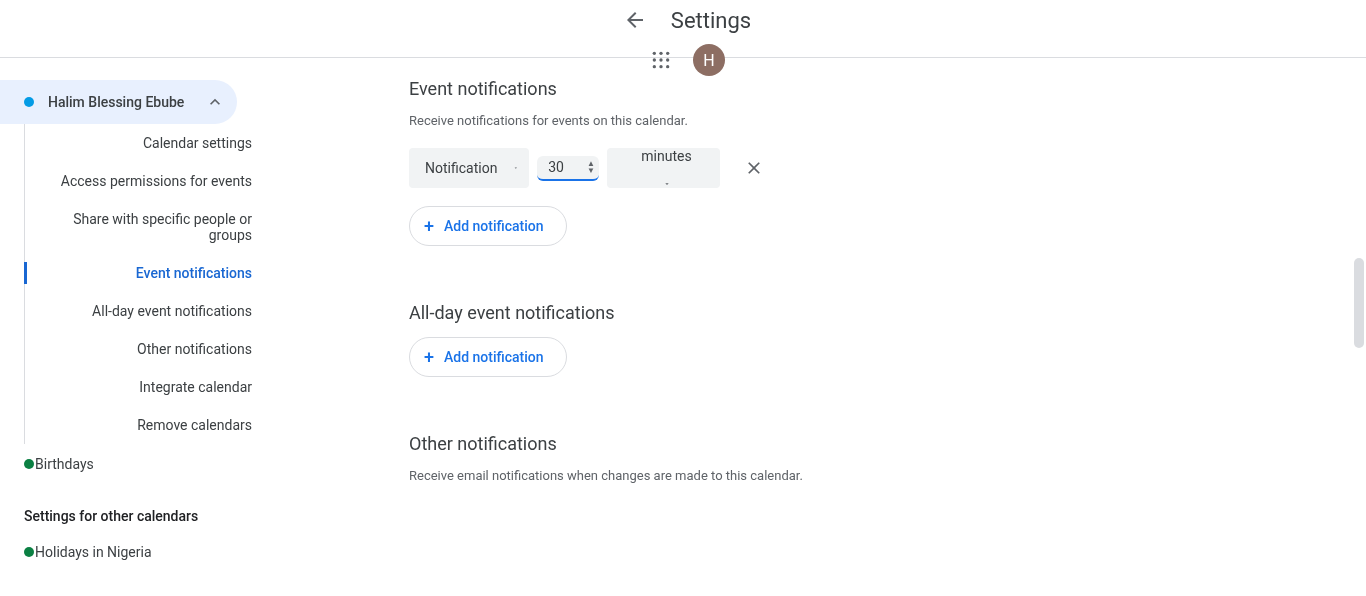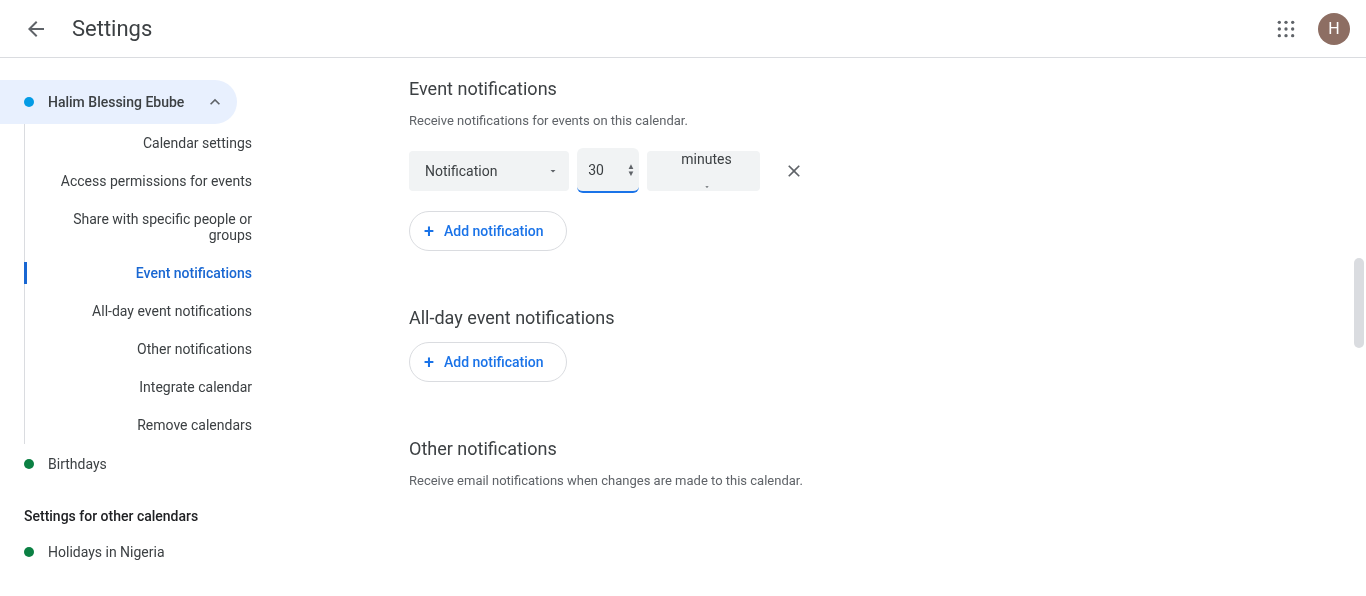--- a/index.html
+++ b/index.html
@@ -16,20 +16,21 @@
       overflow: hidden;
       position: relative;
     }
     .header {
       display: flex;
       align-items: center;
       justify-content: space-between;
       height: 58px;
       padding: 0 16px;
       border-bottom: 1px solid #dadce0;
+      flex-direction: column;
     }
     .header-left {
       display: flex;
       align-items: center;
       gap: 16px;
     }
     .back-btn {
       width: 40px;
       height: 40px;
       display: flex;
@@ -148,21 +149,21 @@
       left: 24px;
       top: 0;
       bottom: 0;
       width: 1px;
       background: #dadce0;
     }
     .sidebar-item-simple {
       padding: 12px 16px 12px 24px;
       display: flex;
       align-items: center;
-      gap: 14px;
+      gap: 1px;
       cursor: pointer;
     }
     .sidebar-item-simple .label {
       font-size: 14px;
       color: #3c4043;
     }
     .sidebar-section-title {
       padding: 24px 16px 8px 24px;
       font-size: 14px;
       font-weight: 500;
@@ -200,32 +201,32 @@
       height: 40px;
       padding: 0 10px 0 16px;
       display: flex;
       align-items: center;
       gap: 16px;
       cursor: pointer;
       font-size: 14px;
       color: #3c4043;
     }
     .dropdown.type {
-      width: 160px;
+      width: 120px;
       justify-content: space-between;
     }
     .dropdown.unit {
       width: 113px;
       justify-content: space-between;
       flex-direction: column;
     }
     .number-input-wrap {
       background: #f1f3f4;
       border-radius: 6px;
-      height: 45px;
+      height: 25px;
       width: 62px;
       display: flex;
       align-items: center;
       justify-content: center;
       position: relative;
       border-bottom: 2px solid #1a73e8;
       gap: 16px;
     }
     .number-input {
       background: transparent;

